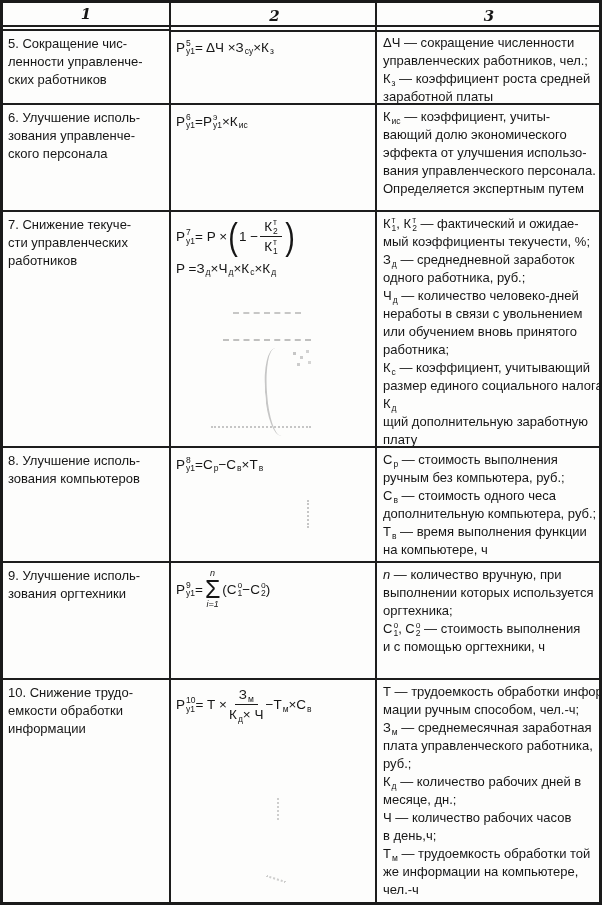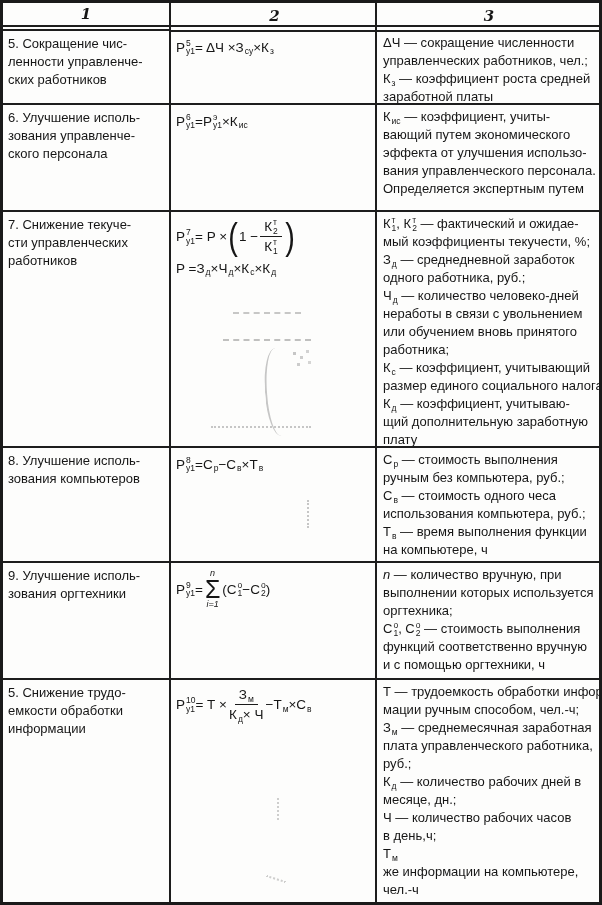--- a/index.html
+++ b/index.html
@@ -151,21 +151,21 @@
         </div>
       </div>
     <div class="c c3x bt">
         <div class="nline"><span class="ssw">
             <span class="ssb">К</span>
             <span class="ss">
               <span class="sp">&nbsp;</span>
               <span class="sb">ис</span>
             </span>
           </span><span> — коэффициент, учиты-</span></div>
-        <div class="nline"><span>вающий путем экономического</span></div>
+        <div class="nline"><span>вающий долю экономического</span></div>
         <div class="nline"><span>эффекта от улучшения использо-</span></div>
         <div class="nline"><span>вания управленческого персонала.</span></div>
         <div class="nline"><span>Определяется экспертным путем</span></div>
       </div>
 
     <div class="c c1x bt">
       <div class="title">7. Снижение текуче-
 сти управленческих
 работников</div>
     </div>
@@ -285,21 +285,21 @@
               <span class="sb">с</span>
             </span>
           </span><span> — коэффициент, учитывающий</span></div>
         <div class="nline"><span>размер единого социального налога;</span></div>
         <div class="nline"><span class="ssw">
             <span class="ssb">К</span>
             <span class="ss">
               <span class="sp">&nbsp;</span>
               <span class="sb">д</span>
             </span>
-          </span><span> — коэффициент, учитываю-</span></div>
+          </span></div>
         <div class="nline"><span>щий дополнительную заработную</span></div>
         <div class="nline"><span>плату</span></div>
       </div>
 
     <div class="c c1x bt">
       <div class="title">8. Улучшение исполь-
 зования компьютеров</div>
     </div>
     <div class="c c2x bt">
       <i class="art a6"></i>
@@ -346,21 +346,21 @@
             </span>
           </span><span> — стоимость выполнения</span></div>
         <div class="nline"><span>ручным без компьютера, руб.;</span></div>
         <div class="nline"><span class="ssw">
             <span class="ssb">С</span>
             <span class="ss">
               <span class="sp">&nbsp;</span>
               <span class="sb">в</span>
             </span>
           </span><span> — стоимость одного чеса</span></div>
-        <div class="nline"><span>использования компьютера, руб.;</span></div>
+        <div class="nline"><span>дополнительную компьютера, руб.;</span></div>
         <div class="nline"><span class="ssw">
             <span class="ssb">Т</span>
             <span class="ss">
               <span class="sp">&nbsp;</span>
               <span class="sb">в</span>
             </span>
           </span><span> — время выполнения функции</span></div>
         <div class="nline"><span>на компьютере, ч</span></div>
       </div>
 
@@ -412,26 +412,25 @@
               <span class="sp">о</span>
               <span class="sb">1</span>
             </span>
           </span><span>, </span><span class="ssw">
             <span class="ssb">С</span>
             <span class="ss">
               <span class="sp">о</span>
               <span class="sb">2</span>
             </span>
           </span><span> — стоимость выполнения</span></div>
-        <div class="nline"><span>функций соответственно вручную</span></div>
         <div class="nline"><span>и с помощью оргтехники, ч</span></div>
       </div>
 
     <div class="c c1x bt">
-      <div class="title">5. Снижение трудо-
+      <div class="title">10. Снижение трудо-
 емкости обработки
 информации</div>
     </div>
     <div class="c c2x bt">
       <i class="art a7"></i>
       <i class="art a8"></i>
     <div class="fline">
           <span class="ssw">
             <span class="ssb">P</span>
             <span class="ss">
@@ -500,19 +499,19 @@
           </span><span> — количество рабочих дней в</span></div>
         <div class="nline"><span>месяце, дн.;</span></div>
         <div class="nline"><span>Ч — количество рабочих часов</span></div>
         <div class="nline"><span>в день,ч;</span></div>
         <div class="nline"><span class="ssw">
             <span class="ssb">Т</span>
             <span class="ss">
               <span class="sp">&nbsp;</span>
               <span class="sb">м</span>
             </span>
-          </span></div>
+          </span><span> — трудоемкость обработки той</span></div>
         <div class="nline"><span>же информации на компьютере,</span></div>
         <div class="nline"><span>чел.-ч</span></div>
       </div>
 
   </div>
 </div>
 
 </body></html>

